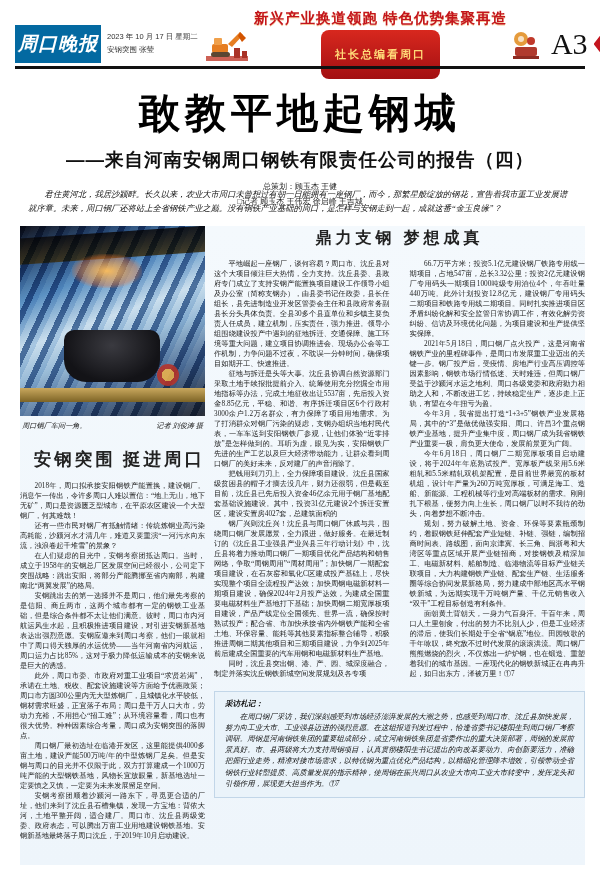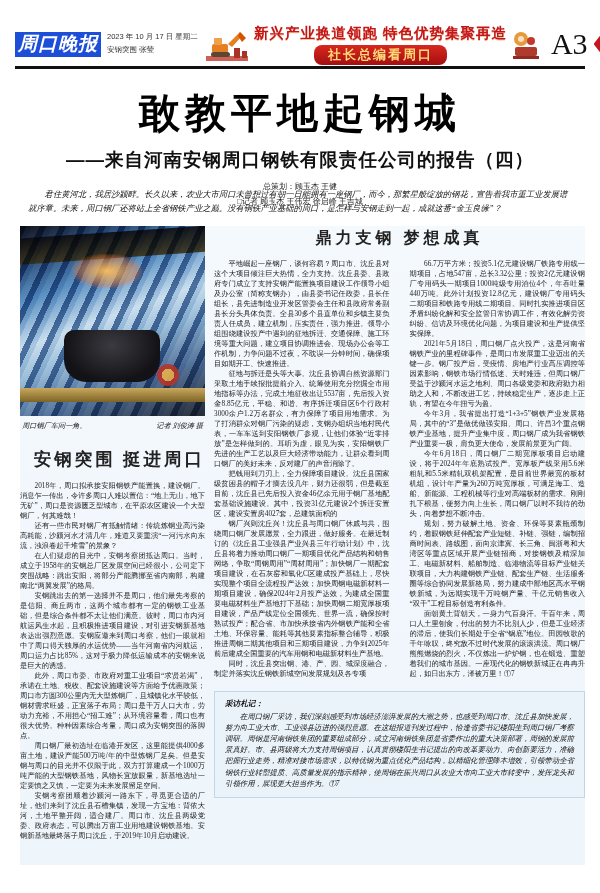--- a/index.html
+++ b/index.html
@@ -6,31 +6,31 @@
   html,body { background:#ffffff; }
   .page {
     position:relative; width:600px; height:893px; margin:0 auto;
     background:#ffffff; overflow:hidden;
     font-family:"Liberation Serif","DejaVu Serif",serif;
     color:#1c1c1c;
   }
   
   .header { position:absolute; top:24px; left:15px; right:15px; height:40px; display:flex; align-items:center; }
   .masthead {
-    width:86px; height:25px; background:#1d4ed8; color:#fff;
+    width:86px; height:38px; background:#0369a1; color:#fff;
     display:flex; align-items:center; justify-content:center;
     font-size:19px; font-weight:bold; font-style:italic; letter-spacing:1px;
     font-family:"Liberation Serif",serif; flex:0 0 auto;
   }
   .dateblock { margin-left:6px; font-size:7.5px; color:#333; line-height:1.7; flex:0 0 auto; font-family:"Liberation Sans",sans-serif; }
   .banner { position:relative; flex:1 1 auto; height:40px; margin-left:6px; display:flex; align-items:center; }
   .banner-art { flex:0 0 auto; }
   .banner-txt { margin-left:4px; display:flex; flex-direction:column; align-items:center; }
   .slogan { font-size:14.5px; font-weight:900; color:#c3151c; letter-spacing:1px; font-family:"Liberation Sans",sans-serif; text-shadow:0 1px 0 #f5c9a0; white-space:nowrap; }
-  .badge { margin-top:2px; background:linear-gradient(#d8281e,#a30f12); color:#ffd978; font-size:13px; font-weight:bold; padding:1px 14px; border-radius:8px; letter-spacing:2px; font-family:"Liberation Sans",sans-serif; }
+  .badge { margin-top:2px; background:linear-gradient(#d8281e,#a30f12); color:#ffd978; font-size:11px; font-weight:bold; padding:17px 14px; border-radius:8px; letter-spacing:2px; font-family:"Liberation Sans",sans-serif; }
   .pageno { font-size:30px; font-family:"Liberation Serif",serif; color:#111; margin:0 6px 0 10px; flex:0 0 auto; }
   .chevron-wrap { position:relative; width:34px; height:34px; flex:0 0 auto; }
   .chev { position:absolute; top:0; height:34px; width:24px; clip-path:polygon(55% 0,100% 0,45% 50%,100% 100%,55% 100%,0 50%); }
   .chev.front { left:0; background:#c4161f; }
   .header-rule { position:absolute; top:66px; left:15px; right:15px; height:2.5px; background:#111; }
   
   .headline-area { position:absolute; top:86px; left:15px; right:15px; text-align:center; }
   .main-title { font-size:41px; font-weight:900; letter-spacing:5px; color:#000; font-family:"Liberation Sans","DejaVu Sans",sans-serif; }
   .sub-title { margin-top:6px; font-size:18.5px; font-weight:600; color:#111; letter-spacing:1px; font-family:"Liberation Sans",sans-serif; }
   .byline { margin-top:7px; font-size:8px; color:#222; line-height:1.9; font-family:"Liberation Sans",sans-serif; }

